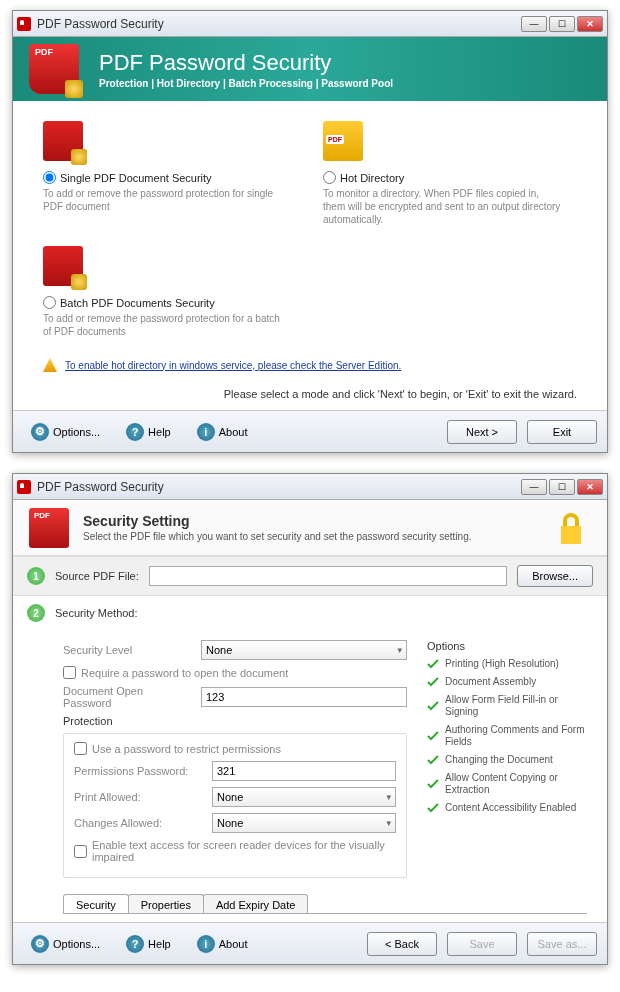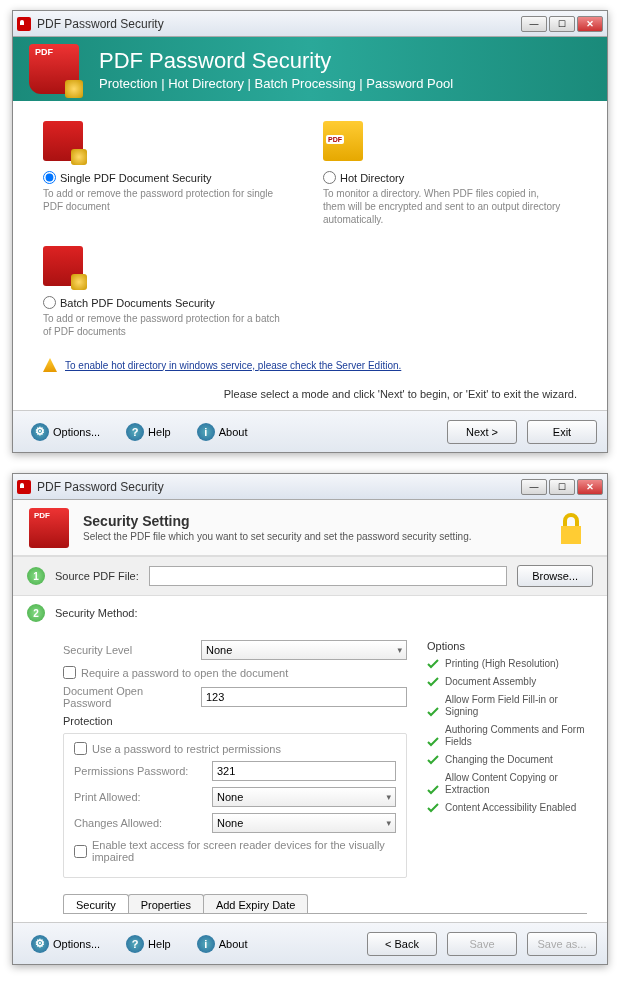--- a/index.html
+++ b/index.html
@@ -11,21 +11,21 @@
 .titlebar-title { flex: 1; color: #333; font-size: 12px; }
 .win-controls { display: flex; gap: 2px; }
 .win-btn { width: 26px; height: 16px; border: 1px solid #888; background: linear-gradient(#f8f8f8,#d8d8d8); border-radius: 2px; display: flex; align-items: center; justify-content: center; font-size: 9px; }
 .win-btn.close { background: linear-gradient(#e88,#c33); color: #fff; font-weight: bold; }
 .banner { height: 64px; background: linear-gradient(90deg,#1a8a7a,#2aa899,#1a8a7a); display: flex; align-items: center; padding: 0 16px; position: relative; }
 .banner-badge { width: 50px; height: 50px; background: linear-gradient(#e33,#a11); border-radius: 4px 4px 4px 12px; position: relative; margin-right: 20px; }
 .banner-badge::before { content:'PDF'; position:absolute; top:3px; left:6px; color:#fff; font-size:9px; font-weight:bold; }
 .banner-badge::after { content:''; position:absolute; right:-4px; bottom:-4px; width:18px; height:18px; background:radial-gradient(#ffd966,#cc9900); border-radius:3px; }
 .banner-text { color: #fff; }
 .banner-title { font-size: 22px; font-weight: normal; margin-bottom: 2px; }
-.banner-sub { font-size: 13px; font-weight: normal; }
+.banner-sub { font-size: 10px; font-weight: bold; }
 .content { padding: 20px 30px 10px; min-height: 260px; }
 .mode-grid { display: flex; flex-wrap: wrap; gap: 20px 40px; }
 .mode-item { display: flex; width: 240px; gap: 10px; flex-direction: column; }
 .mode-icon { width: 40px; height: 40px; flex-shrink: 0; }
 .mode-icon.pdf { background: linear-gradient(#d22,#a11); border-radius: 3px; position: relative; }
 .mode-icon.pdf::after { content:''; position:absolute; right:-4px; bottom:-4px; width:16px; height:16px; background:radial-gradient(#ffd966,#cc9900); border-radius:3px; }
 .mode-icon.folder { background: linear-gradient(#ffcc33,#e6a800); border-radius: 3px; position: relative; }
 .mode-icon.folder::after { content:'PDF'; position:absolute; left:3px; top:14px; font-size:7px; font-weight:bold; color:#a00; background:#fff; padding:1px 2px; border-radius:2px; }
 .mode-body { flex: 1; }
 .mode-label { display: flex; align-items: center; gap: 4px; margin-bottom: 3px; }
@@ -63,21 +63,21 @@
 .sec-right { width: 160px; }
 .field-row { display: flex; align-items: center; gap: 8px; margin-bottom: 6px; }
 .field-label { width: 130px; text-align: left; font-size: 11px; color: #888; }
 .field-input { flex: 1; height: 20px; border: 1px solid #aaa; padding: 0 4px; font-size: 11px; }
 .select { flex: 1; height: 20px; border: 1px solid #aaa; background: linear-gradient(#fff,#eee); padding: 0 4px; font-size: 11px; display: flex; align-items: center; justify-content: space-between; }
 .select::after { content: '▾'; color: #666; font-size: 9px; }
 .check-row { display: flex; align-items: center; gap: 5px; margin-bottom: 6px; font-size: 11px; color: #888; }
 .section-head { font-size: 11px; color: #333; margin: 4px 0 6px; }
 .perm-box { border: 1px solid #ddd; padding: 8px 10px; border-radius: 2px; }
 .opt-head { font-size: 11px; color: #333; margin-bottom: 6px; }
-.opt-row { display: flex; align-items: flex-end; gap: 6px; margin-bottom: 6px; font-size: 10px; color: #555; line-height: 1.2; }
+.opt-row { display: flex; align-items: center; gap: 6px; margin-bottom: 6px; font-size: 10px; color: #555; line-height: 1.2; }
 .checkmark { width: 12px; height: 12px; color: #3a3; flex-shrink: 0; }
 .tabs { display: flex; margin: 10px 20px 0 50px; }
 .tab { padding: 4px 12px 2px; border: 1px solid #aaa; border-bottom: none; background: #f4f4f4; font-size: 11px; border-radius: 3px 3px 0 0; margin-right: -1px; }
 .tab.active { background: #fff; }
 .tab-line { margin: 0 20px 0 50px; border-top: 1px solid #aaa; }
 </style>
 </head>
 <body>
 
 <div class="window">

